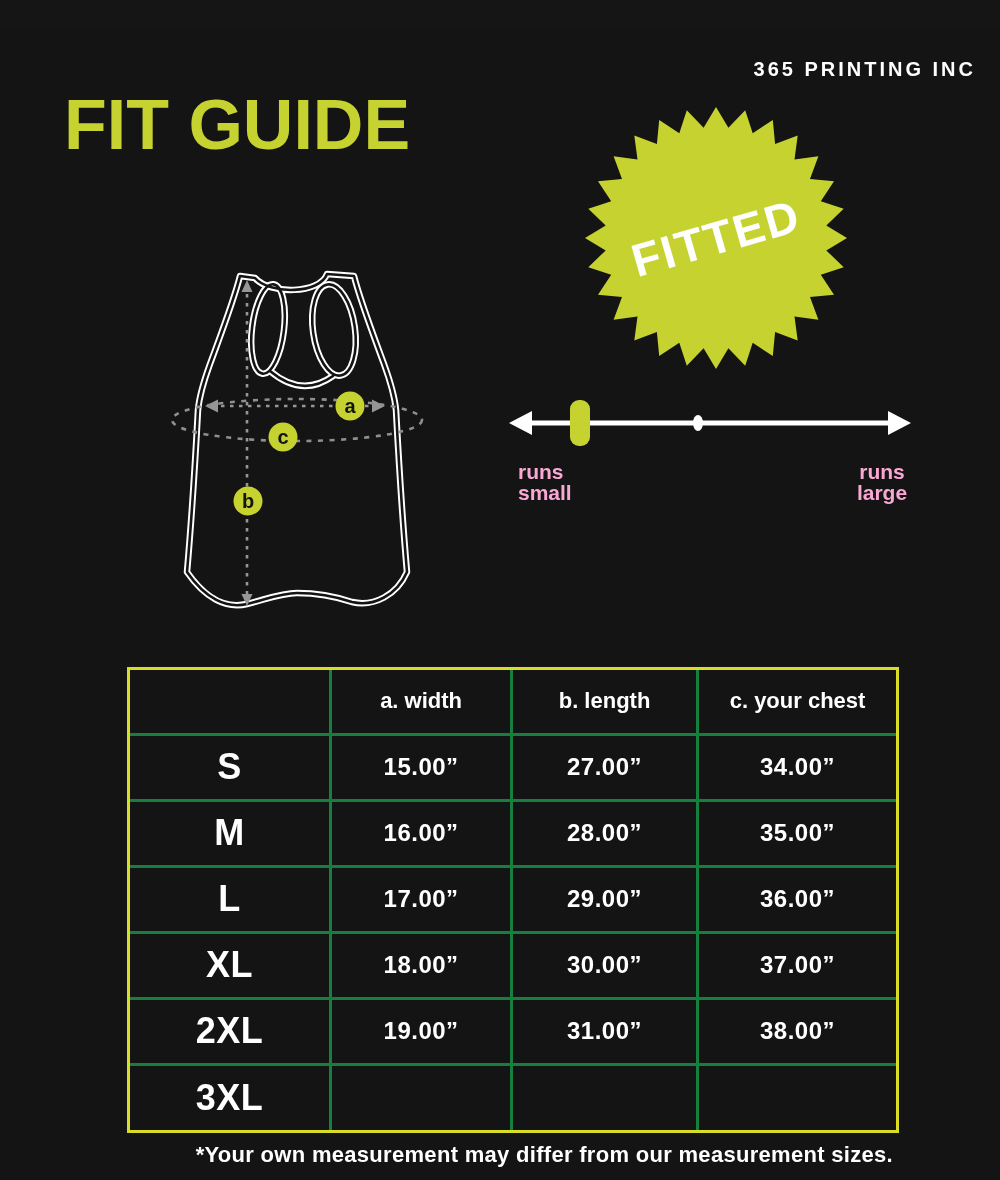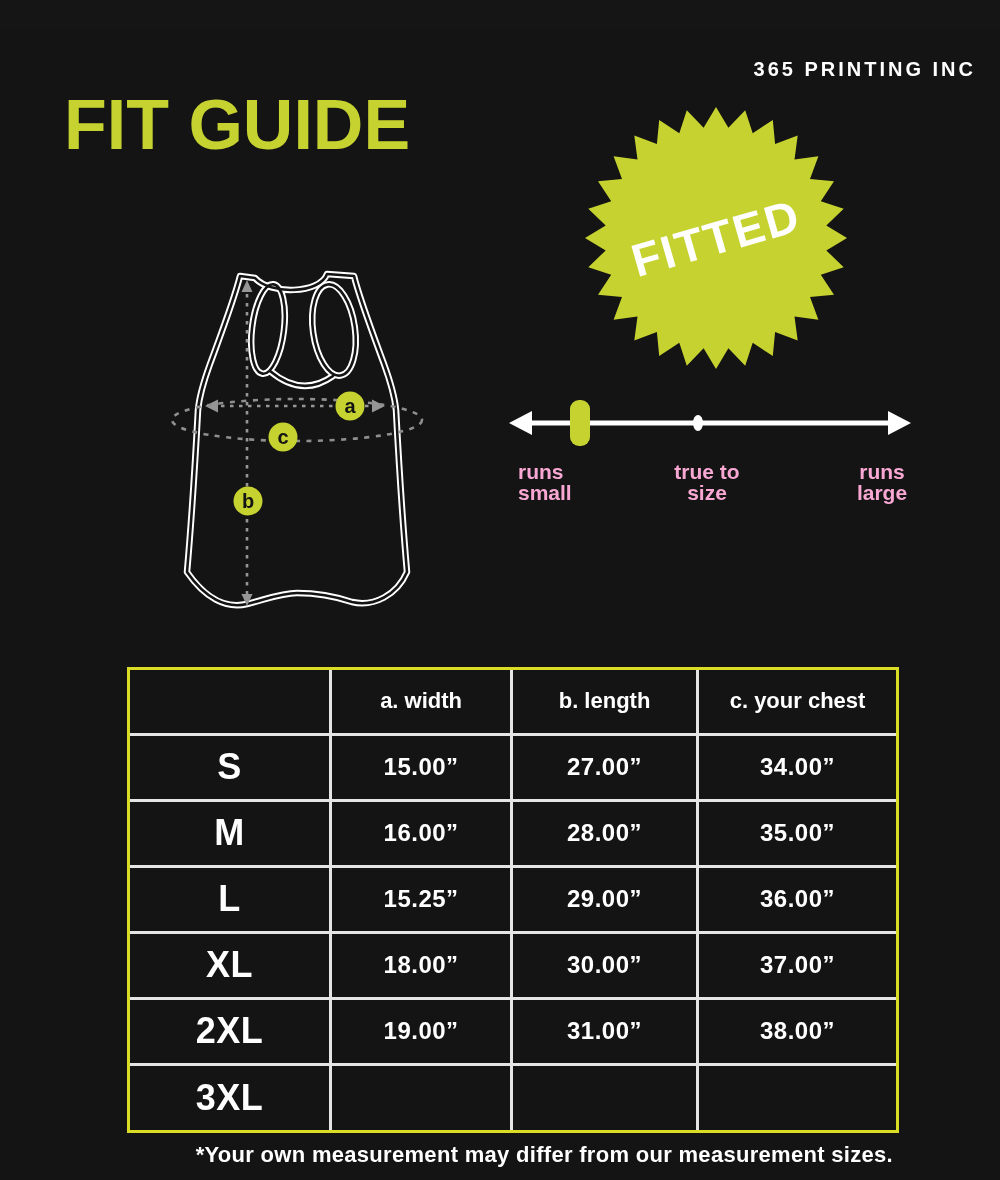--- a/index.html
+++ b/index.html
@@ -29,21 +29,21 @@
   .scale-svg{position:absolute;left:505px;top:358px;width:410px;height:70px;}
   .scale-label{position:absolute;font-size:21px;font-weight:bold;line-height:21px;
                white-space:pre-line;color:#f9a8d4;}
   #lbl-small{left:518px;top:431px;text-align:left;}
   #lbl-true{left:646px;top:431px;width:122px;text-align:center;}
   #lbl-large{left:842px;top:431px;width:80px;text-align:center;}
 
   .table-wrap{position:absolute;left:127px;top:637px;width:766px;border:3px solid #d9dd26;
               background:#141414;}
   table{width:100%;border-collapse:collapse;border-style:hidden;table-layout:fixed;}
-  td,th{border:3px solid #e5e5e5;text-align:center;vertical-align:middle;padding:0;}
+  td,th{border:3px solid #15803d;text-align:center;vertical-align:middle;padding:0;}
   thead tr{height:64px;}
   tbody tr{height:66px;}
   th{font-size:22px;font-weight:bold;color:#fff;}
   td.size-col{font-size:36px;font-weight:bold;color:#fff;}
   td{font-size:24px;font-weight:bold;color:#fff;letter-spacing:0.5px;}
 
   .footnote{position:absolute;left:127px;top:1112px;width:766px;text-align:right;
             font-size:22px;font-weight:bold;color:#fff;letter-spacing:0.3px;}
 </style>
 </head>
@@ -117,22 +117,20 @@
   <svg class="scale-svg" viewBox="0 0 410 70">
     <line x1="18" y1="35" x2="392" y2="35" stroke="#fff" stroke-width="5"></line>
     <polygon points="4,35 27,23 27,47" fill="#fff"></polygon>
     <polygon points="406,35 383,23 383,47" fill="#fff"></polygon>
     <ellipse cx="193" cy="35" rx="5" ry="8" fill="#fff"></ellipse>
     <rect x="65" y="12" width="20" height="46" rx="9" fill="#c6d22f"></rect>
   </svg>
 
   <div class="scale-label" id="lbl-small">runs
 small</div>
-  <div class="scale-label" id="lbl-true">true to
-size</div>
   <div class="scale-label" id="lbl-large">runs
 large</div>
 
   <div class="table-wrap">
     <table>
       <colgroup>
         <col style="width:26.2%">
           <col style="width:23.6%">
           <col style="width:24.3%">
           <col style="width:25.9%">
@@ -153,21 +151,21 @@
             <td>34.00”</td>
           </tr>
           <tr>
             <td class="size-col">M</td>
             <td>16.00”</td>
             <td>28.00”</td>
             <td>35.00”</td>
           </tr>
           <tr>
             <td class="size-col">L</td>
-            <td>15.25”</td>
+            <td>17.00”</td>
             <td>29.00”</td>
             <td>36.00”</td>
           </tr>
           <tr>
             <td class="size-col">XL</td>
             <td>18.00”</td>
             <td>30.00”</td>
             <td>37.00”</td>
           </tr>
           <tr>

